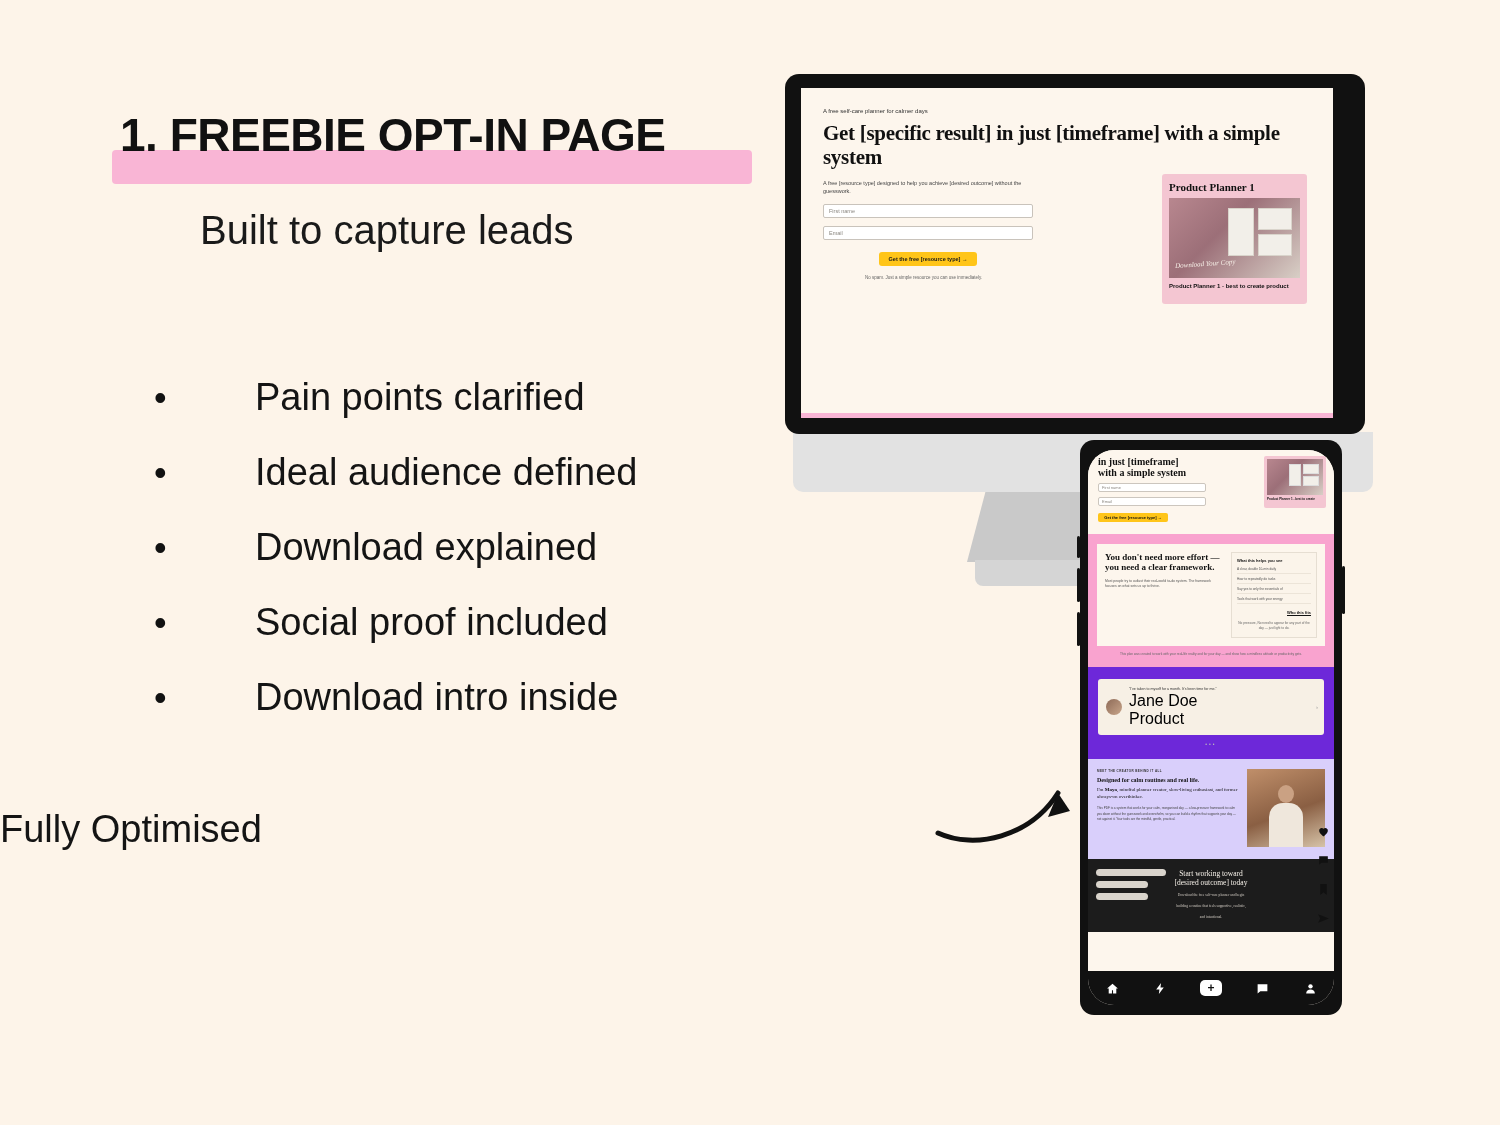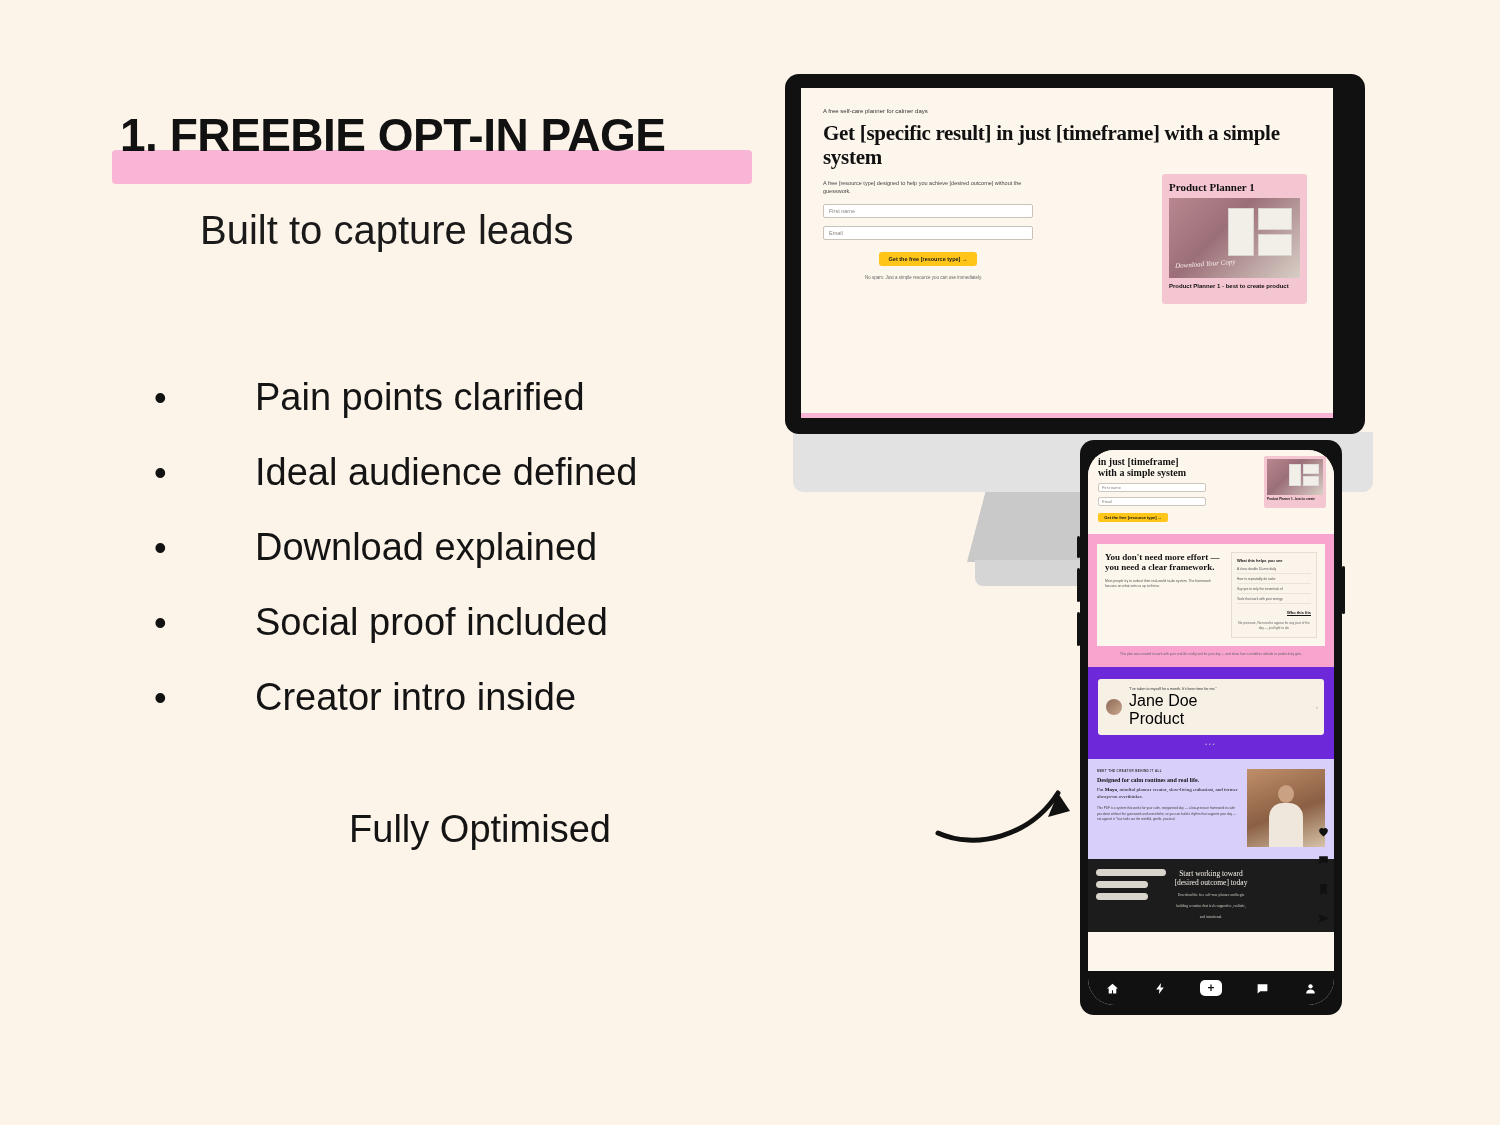--- a/index.html
+++ b/index.html
@@ -72,21 +72,21 @@
     font-size: 38px;
     color: #141414;
     font-weight: 400;
     white-space: nowrap;
   }
 
   .footnote {
     position: absolute;
     left: 0; top: 795px;
     width: 960px;
-    text-align: center;
+    text-align: left;
   }
   .footnote div {
     font-size: 38px;
     color: #141414;
     line-height: 1.8;
   }
 
   
   .arrow-svg {
     position: absolute;
@@ -394,21 +394,21 @@
       <div class="bullet-row">
         <span class="bullet-dot">•</span>
         <span class="bullet-text">Download explained</span>
       </div>
       <div class="bullet-row">
         <span class="bullet-dot">•</span>
         <span class="bullet-text">Social proof included</span>
       </div>
       <div class="bullet-row">
         <span class="bullet-dot">•</span>
-        <span class="bullet-text">Creator intro inside</span>
+        <span class="bullet-text">Download intro inside</span>
       </div>
     </div>
 
     <div class="footnote">
       <div>Fully Optimised</div>
     </div>
   </div>
 
   <svg class="arrow-svg" width="160" height="100" viewBox="0 0 160 100">
     <path d="M8 78 C 45 95, 100 82, 128 38" stroke="#111" stroke-width="5" fill="none" stroke-linecap="round"></path>

